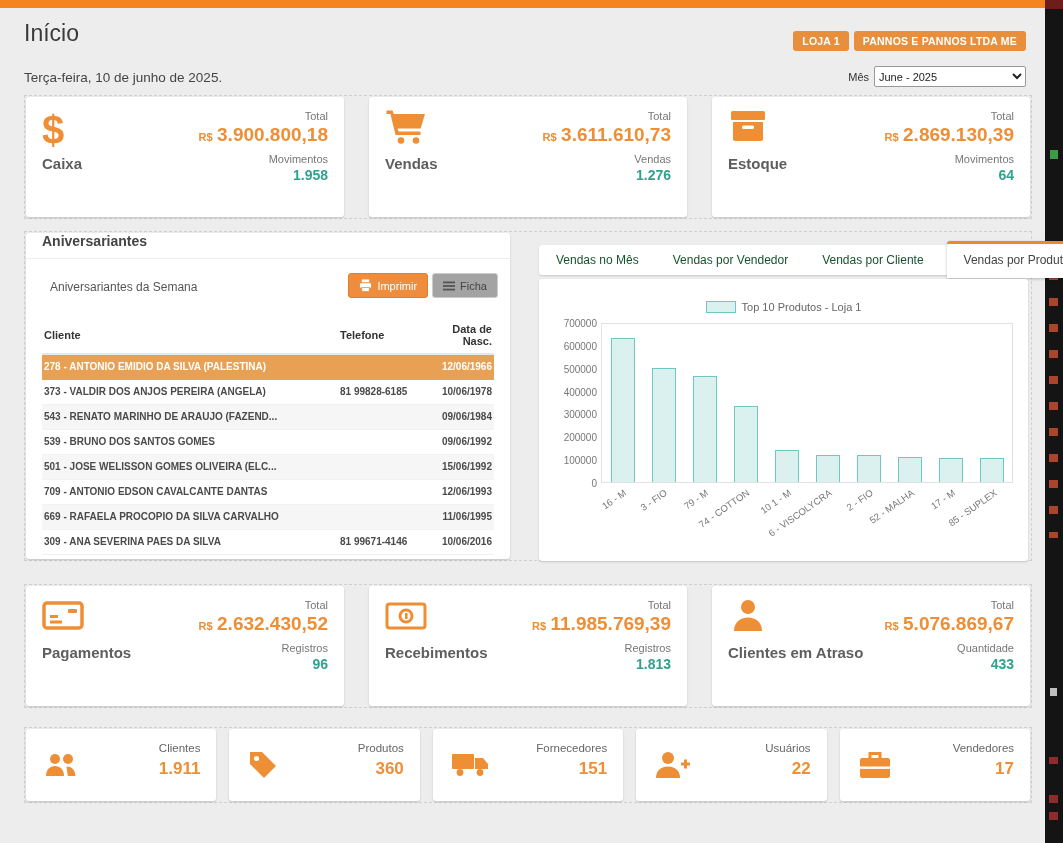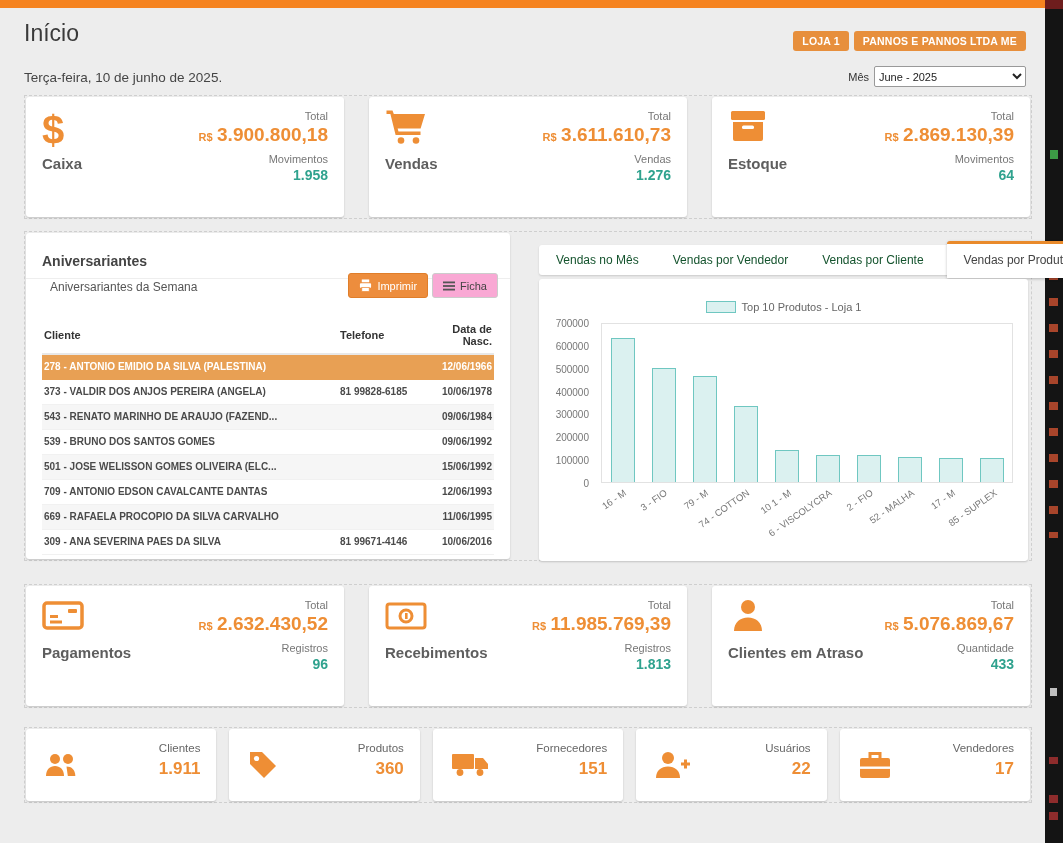--- a/index.html
+++ b/index.html
@@ -39,47 +39,47 @@
   .stat-right{position:absolute;right:16px;top:13px;text-align:right;}
   .lbl{font-size:11px;color:#777;}
   .lbl2{margin-top:7px;}
   .amount{margin-top:2px;color:#EE8E35;font-weight:700;white-space:nowrap;}
   .amount .cur{font-size:11px;}
   .amount .val{font-size:19px;}
   .count{font-size:14px;font-weight:700;color:#2FA28E;margin-top:2px;}
 
   
   .bday{position:relative;width:484px;}
-  .b-title{padding:20px 16px 9px;font-size:14px;font-weight:700;color:#444;border-bottom:1px solid #eee;}
+  .b-title{padding:0 16px 9px;font-size:14px;font-weight:700;color:#444;border-bottom:1px solid #eee;}
   .b-sub{position:absolute;top:47px;left:24px;font-size:12px;color:#555;}
   .btns{position:absolute;top:40px;right:12px;display:flex;gap:4px;}
   .btn{font-size:11px;padding:5px 10px;border-radius:3px;display:flex;gap:5px;align-items:center;cursor:pointer;}
   .btn-print{background:#ED8D3D;color:#fff;border:1px solid #E07E2A;}
-  .btn-ficha{background:#f9a8d4;color:#444;border:1px solid #ccc;}
+  .btn-ficha{background:#a3a3a3;color:#444;border:1px solid #ccc;}
   .bday table{position:absolute;top:84px;left:16px;width:452px;border-collapse:collapse;table-layout:fixed;}
   .bday th{font-size:11px;font-weight:700;color:#333;text-align:left;padding:6px 2px;border-bottom:2px solid #e8e8e8;}
   .bday th.c3, .bday td.c3{text-align:right;}
   .bday td{font-size:10px;font-weight:700;color:#4a4a4a;padding:0 2px;height:25px;border-bottom:1px solid #f1f1f1;text-transform:uppercase;white-space:nowrap;overflow:hidden;}
   .bday tbody tr{cursor:pointer;}
   .bday tbody tr:nth-child(odd){background:#f6f6f6;}
   .bday tbody tr.hl{background:#E8A054;margin-top:24px;}
   .bday tbody tr.hl td{color:#fff;border-bottom-color:#E8A054;}
 
   
   .sales{position:relative;width:489px;margin-left:29px;}
   .tabs{position:absolute;top:12px;left:0;width:100%;height:30px;background:#fff;border-radius:3px;box-shadow:0 1px 2px rgba(0,0,0,.15);display:flex;}
   .tab{padding:0 17px;line-height:30px;font-size:12px;color:#14532d;cursor:pointer;white-space:nowrap;}
   .tab.active{border-top:3px solid #E98A2B;border-radius:3px 3px 0 0;box-shadow:0 1px 3px rgba(0,0,0,.25);margin-top:-4px;height:37px;line-height:33px;color:#444;background:#fff;margin-left:6px;}
   .chart-card{position:absolute;top:46px;left:0;width:100%;height:282px;}
   .legend{position:absolute;top:22px;left:0;width:100%;text-align:center;font-size:11px;color:#666;}
   .legend .swatch{display:inline-block;width:30px;height:12px;background:#DBF1F0;border:1px solid #6FC7C1;vertical-align:-2px;margin-right:6px;}
   .plot{position:absolute;left:62px;top:44px;width:412px;height:160px;border:1px solid #e2e2e2;background:#fff;}
   .bars{display:flex;justify-content:space-around;align-items:flex-end;height:100%;}
   .bar{width:24px;background:#DBF1F0;border:1px solid #6FC7C1;border-bottom:none;}
-  .yticks{position:absolute;left:0;top:44px;width:56px;height:160px;}
+  .yticks{position:absolute;left:8px;top:44px;width:56px;height:160px;}
   .ytick{position:absolute;right:6px;transform:translateY(-50%);font-size:10px;color:#777;}
   .xlabels{position:absolute;left:62px;top:206px;width:412px;height:52px;display:flex;}
   .xslot{flex:1;position:relative;}
   .xlabel{position:absolute;top:2px;right:50%;transform:rotate(-35deg);transform-origin:100% 0;font-size:9.5px;color:#777;white-space:nowrap;}
 
   
   .mini{flex:1;position:relative;}
   .mini .icon{position:absolute;left:18px;top:20px;width:36px;height:32px;}
   .m-lbl{position:absolute;right:16px;top:13px;font-size:11.5px;color:#666;}
   .m-val{position:absolute;right:16px;top:30px;font-size:17px;font-weight:700;color:#EE8E35;}

